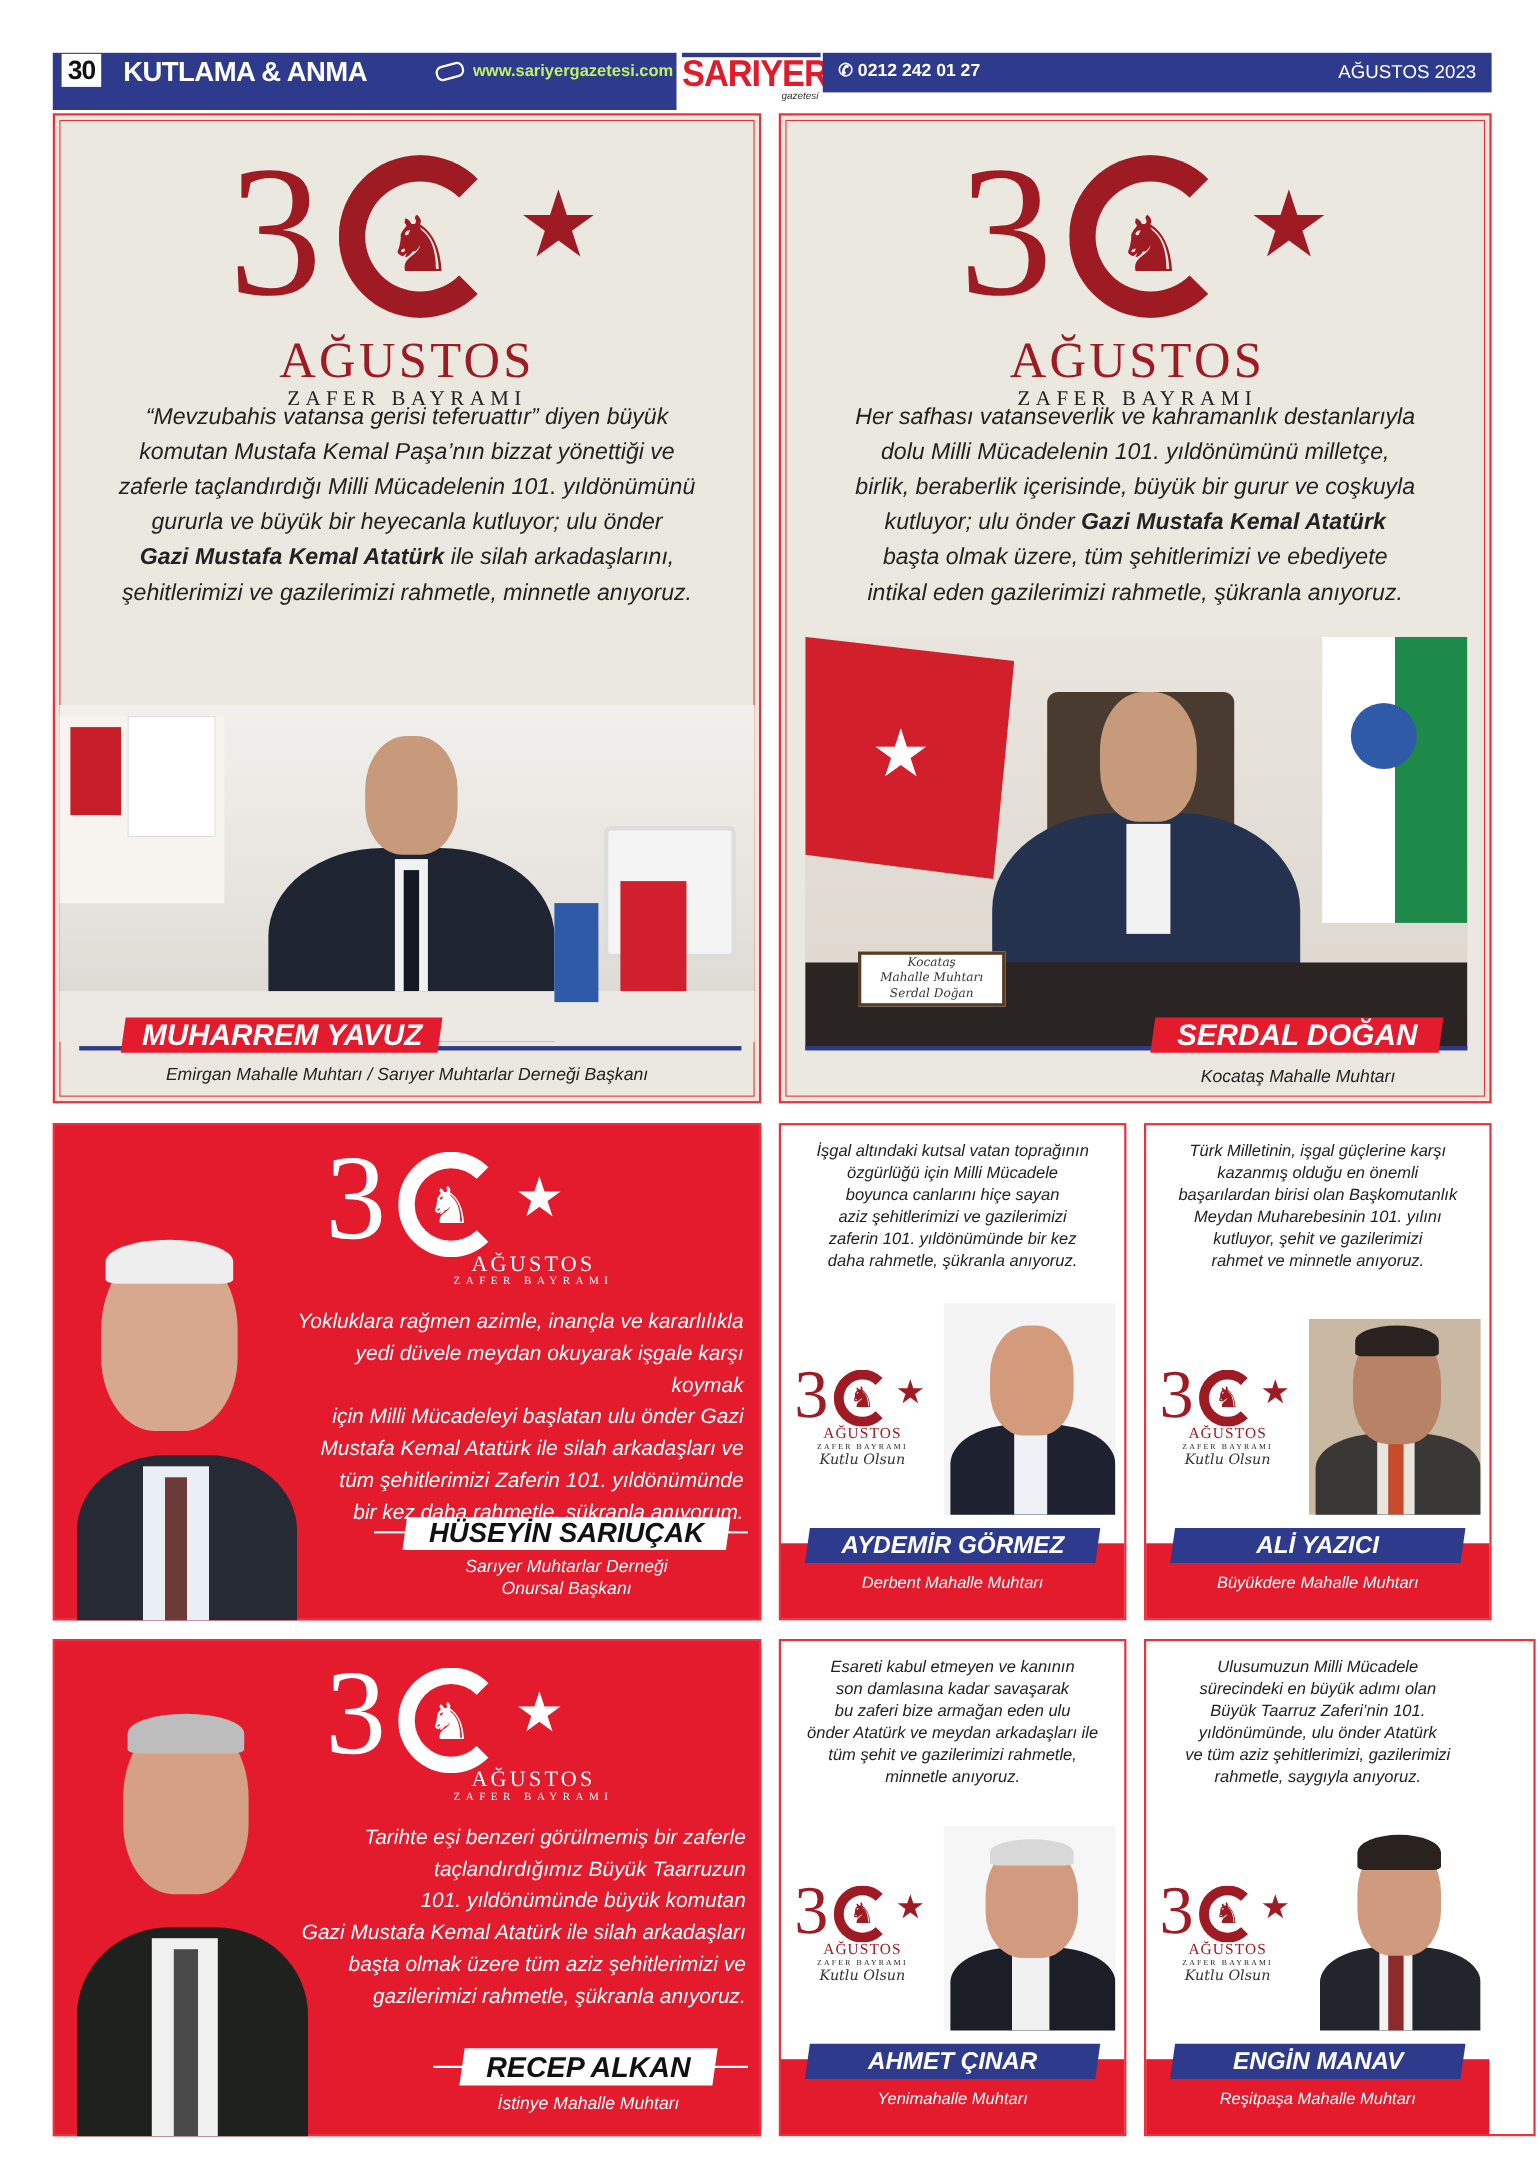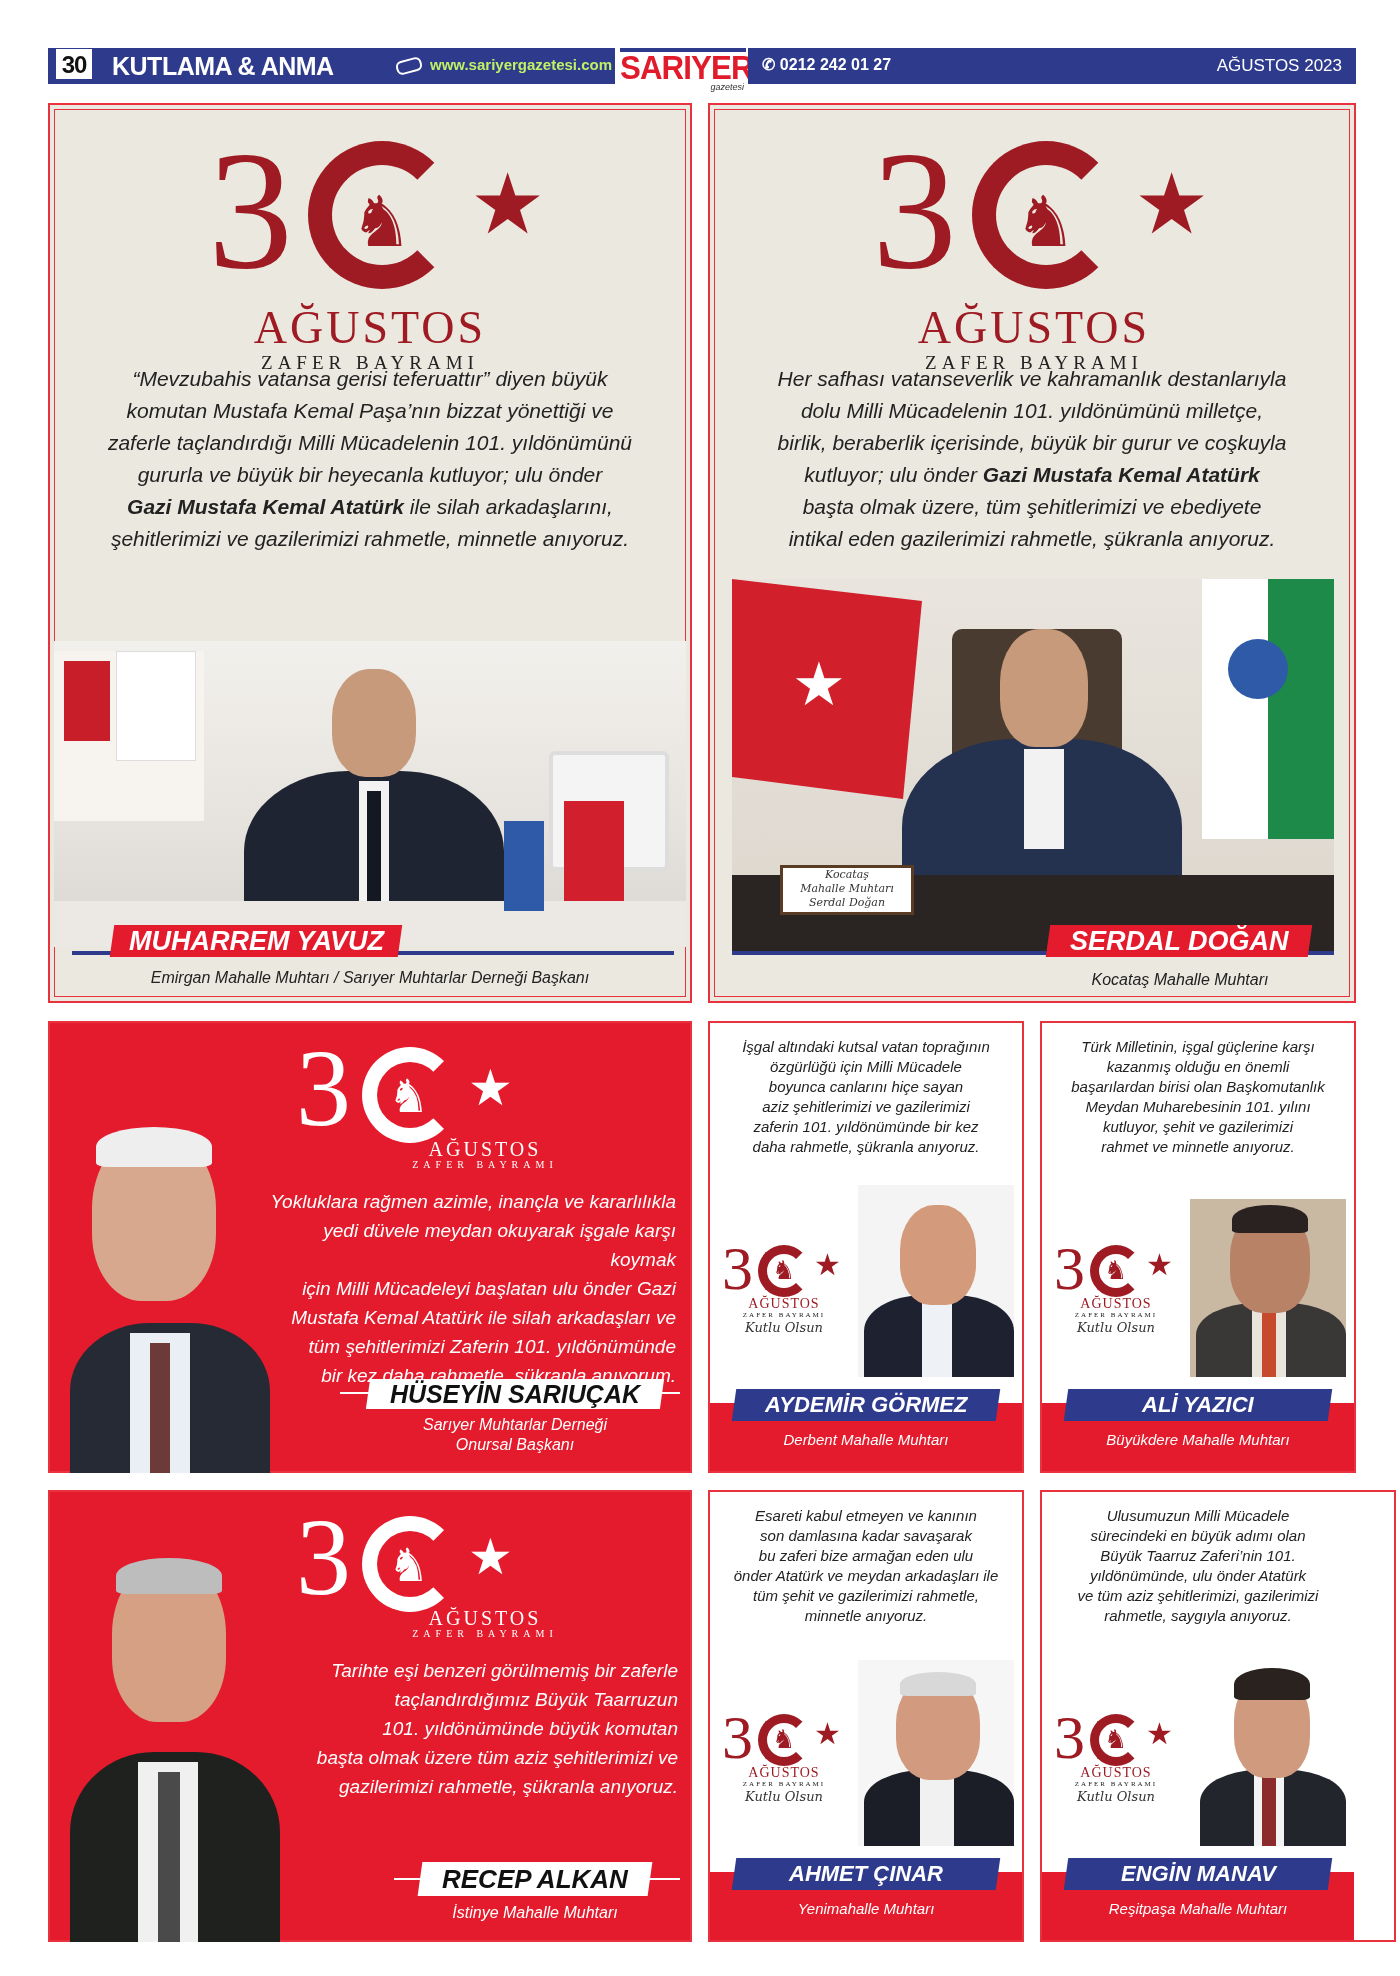--- a/index.html
+++ b/index.html
@@ -2,21 +2,21 @@
 <html><head>
   <meta charset="utf-8">
   <style>
     * { box-sizing: border-box; margin: 0; padding: 0; }
     body {
       width: 1400px; height: 1976px; background: #ffffff;
       font-family: "Liberation Sans", sans-serif; position: relative; overflow: hidden;
     }
     
     .header { position: absolute; left: 48px; top: 48px; width: 1308px; height: 36px; }
-    .hdr-left { position: absolute; left: 0; top: 0; width: 567px; height: 36px; background: #2e3a8c; }
+    .hdr-left { position: absolute; left: 0; top: 0; width: 567px; height: 52px; background: #2e3a8c; }
     .hdr-left .pagenum { position: absolute; left: 8px; top: 1px; width: 36px; height: 30px; background: #fff; color: #111; font-weight: bold; font-size: 24px; line-height: 32px; text-align: center; letter-spacing: -1px; }
     .hdr-left .section { position: absolute; left: 64px; top: 2px; color: #fff; font-weight: bold; font-size: 25px; line-height: 32px; letter-spacing: -0.5px; }
     .hdr-left .web { position: absolute; left: 348px; top: 6px; color: #bef264; font-size: 15px; line-height: 22px; font-weight: bold; text-align: center; }
     .hdr-left .web .ic { display: inline-block; width: 26px; height: 14px; border: 2px solid #fff; border-radius: 6px; transform: rotate(-15deg); margin-right: 8px; vertical-align: middle; }
     .logo { position: absolute; left: 572px; top: -4px; width: 126px; height: 46px; }
     .logo .bar { position: absolute; left: 0; top: 4px; width: 126px; height: 4px; background: #2e3a8c; }
     .logo .txt { position: absolute; left: 0; top: 6px; color: #e01b2b; font-weight: bold; font-size: 34px; line-height: 34px; font-family: "Liberation Sans", sans-serif; transform: scaleX(0.92); transform-origin: left; letter-spacing: -1px; }
     .logo .sub { position: absolute; right: 2px; top: 38px; font-size: 9px; font-style: italic; color: #333; }
     .hdr-right { position: absolute; left: 700px; top: 0; width: 608px; height: 36px; background: #2e3a8c; }
     .hdr-right .phone { position: absolute; left: 14px; top: 6px; color: #fff; font-weight: bold; font-size: 16px; line-height: 22px; }
@@ -209,20 +209,21 @@
     <div class="person-body" style="left:20px; top:200px; width:210px; height:200px; background:#1f211f;"></div>
     <div style="position:absolute; left:88px; top:210px; width:60px; height:180px; background:#f0f0f0;"></div>
     <div class="tie" style="left:108px; top:220px; width:22px; height:170px; background:#4a4a4a;"></div>
     <div class="person-head" style="left:62px; top:10px; width:114px; height:160px; background:#d5a084;"></div>
     <div style="position:absolute; left:66px; top:6px; width:106px; height:36px; background:#bdbdbd; border-radius:50% 50% 10% 10%;"></div>
   </div>
   <div class="msg" style="left:220px; top:164px; width:408px; font-size:19px; line-height:29px; text-align:right; color:#fff;">
     <div>Tarihte eşi benzeri görülmemiş bir zaferle</div>
     <div>taçlandırdığımız Büyük Taarruzun</div>
     <div>101. yıldönümünde büyük komutan</div>
+    <div>Gazi Mustafa Kemal Atatürk ile silah arkadaşları</div>
     <div>başta olmak üzere tüm aziz şehitlerimizi ve</div>
     <div>gazilerimizi rahmetle, şükranla anıyoruz.</div>
   </div>
   <div class="rule-white" style="left:344px; top:386px; width:286px;"></div>
   <div class="name-white" style="left:370px; top:370px; width:230px; height:34px; font-size:26px; line-height:34px;"><span>RECEP ALKAN</span></div>
   <div class="cap-white" style="left:340px; top:410px; width:290px; font-size:16px; line-height:22px;">İstinye Mahalle Muhtarı</div>
 </div>
 
 <div class="panel white" style="left:708px; top:1021px; width:316px; height:452px;">
   <div class="msg" style="left:6px; top:14px; width:300px; font-size:15px; line-height:20px;">

